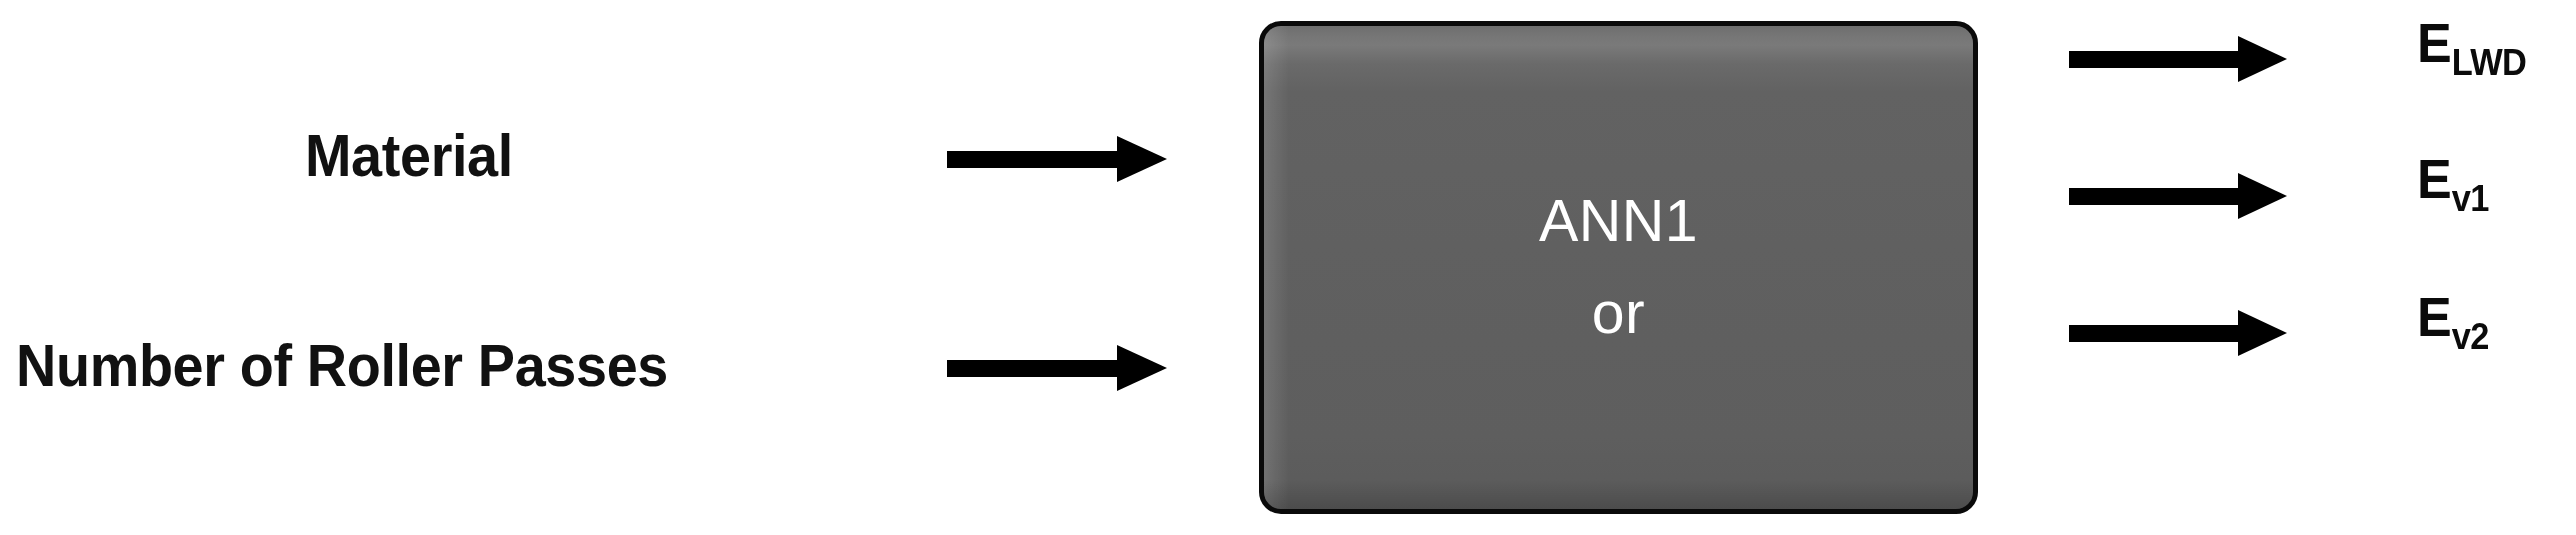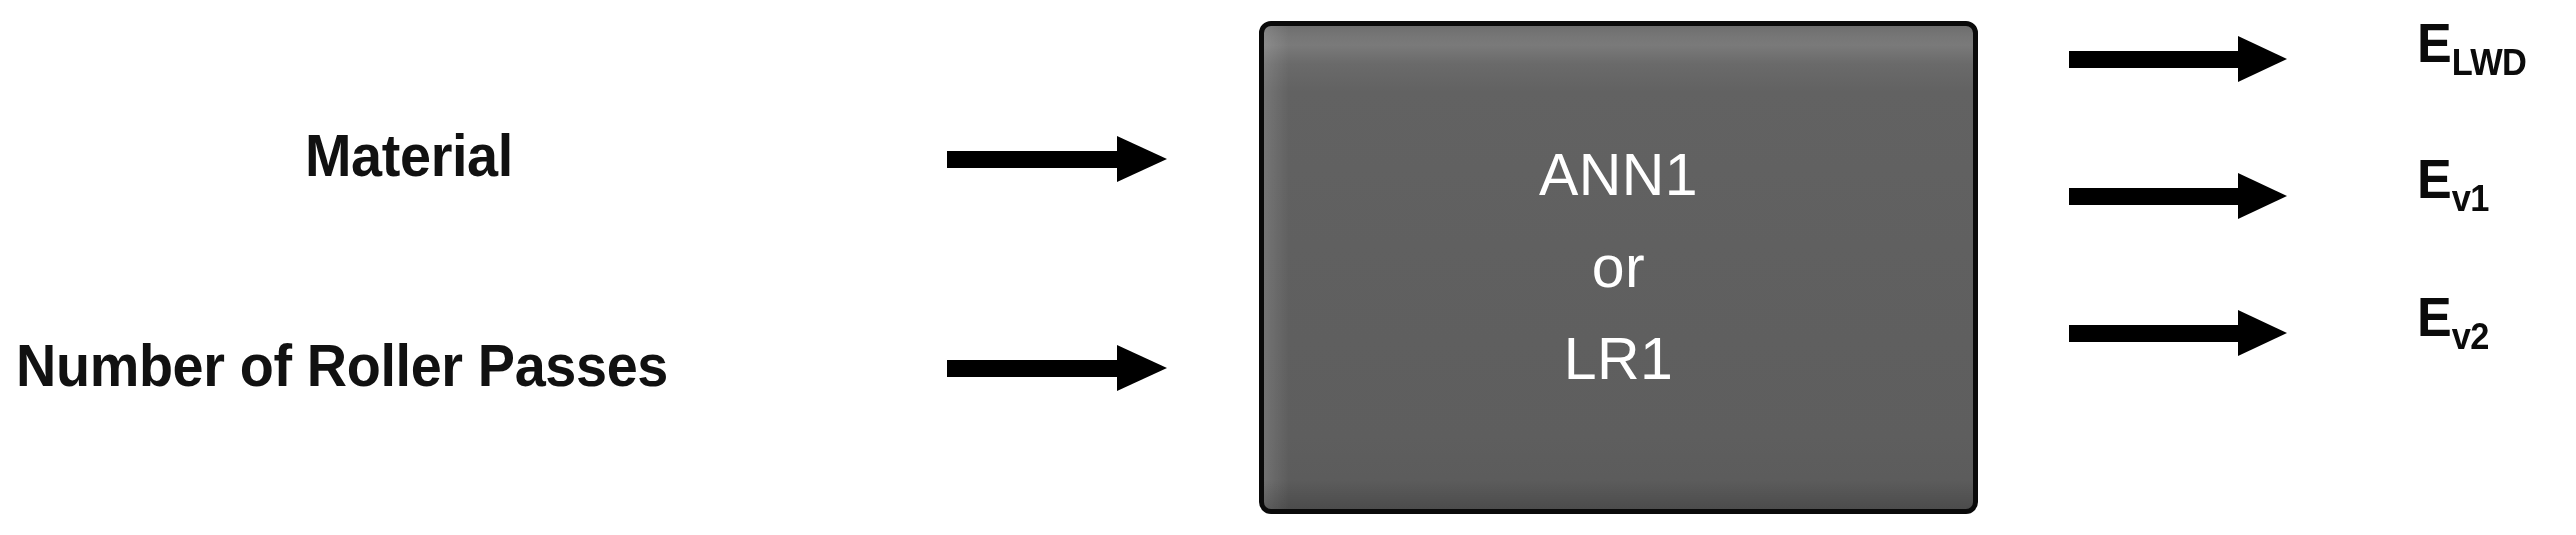--- a/index.html
+++ b/index.html
@@ -72,21 +72,21 @@
 
   
   #model-box {
     position: absolute;
     left: 1259px;
     top: 20.6px;
     width: 719px;
     height: 493px;
     box-sizing: border-box;
     border: 5.1px solid #0a0a0a;
-    border-radius: 12px;
+    border-radius: 22px;
     background:
       linear-gradient(to bottom,
         #6e6e6e 0px,
         #767676 10.3px,
         #7a7a7a 19px,
         #6a6a6a 38px,
         #626262 66px,
         #606060 220px,
         #5e5e5e 411px,
         #5a5a5a 493px);
@@ -163,21 +163,20 @@
   </div>
 
   <div class="arrow in2">
     <div class="shaft"></div>
     <div class="head"></div>
   </div>
 
   <div id="model-box">
     <div class="box-line">ANN1</div>
     <div class="box-line">or</div>
-    <div class="box-line">LR1</div>
   </div>
 
   <div class="arrow out1">
     <div class="shaft"></div>
     <div class="head"></div>
   </div>
 
   <div class="arrow out2">
     <div class="shaft"></div>
     <div class="head"></div>

